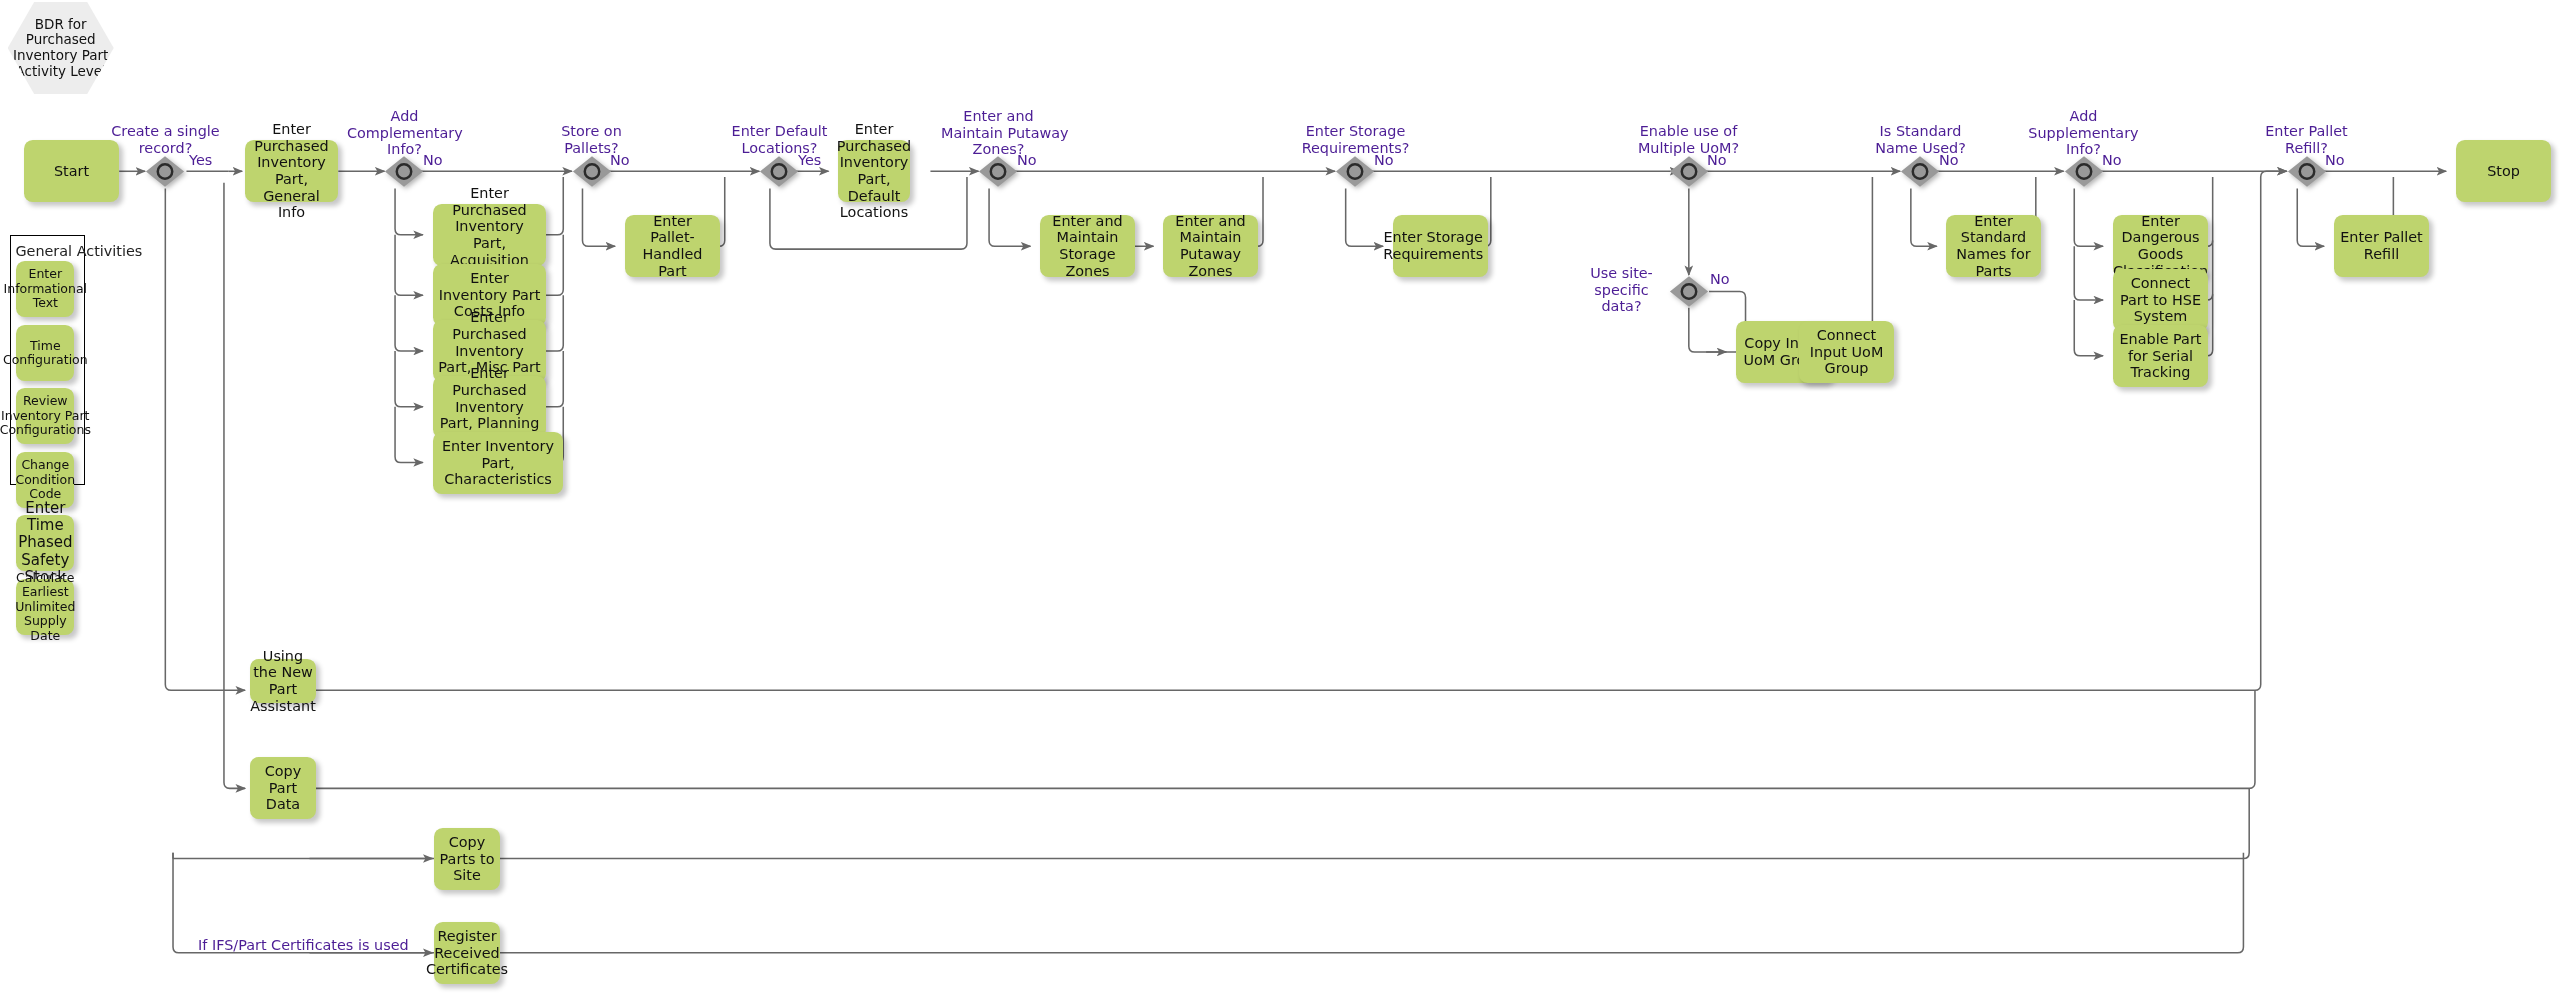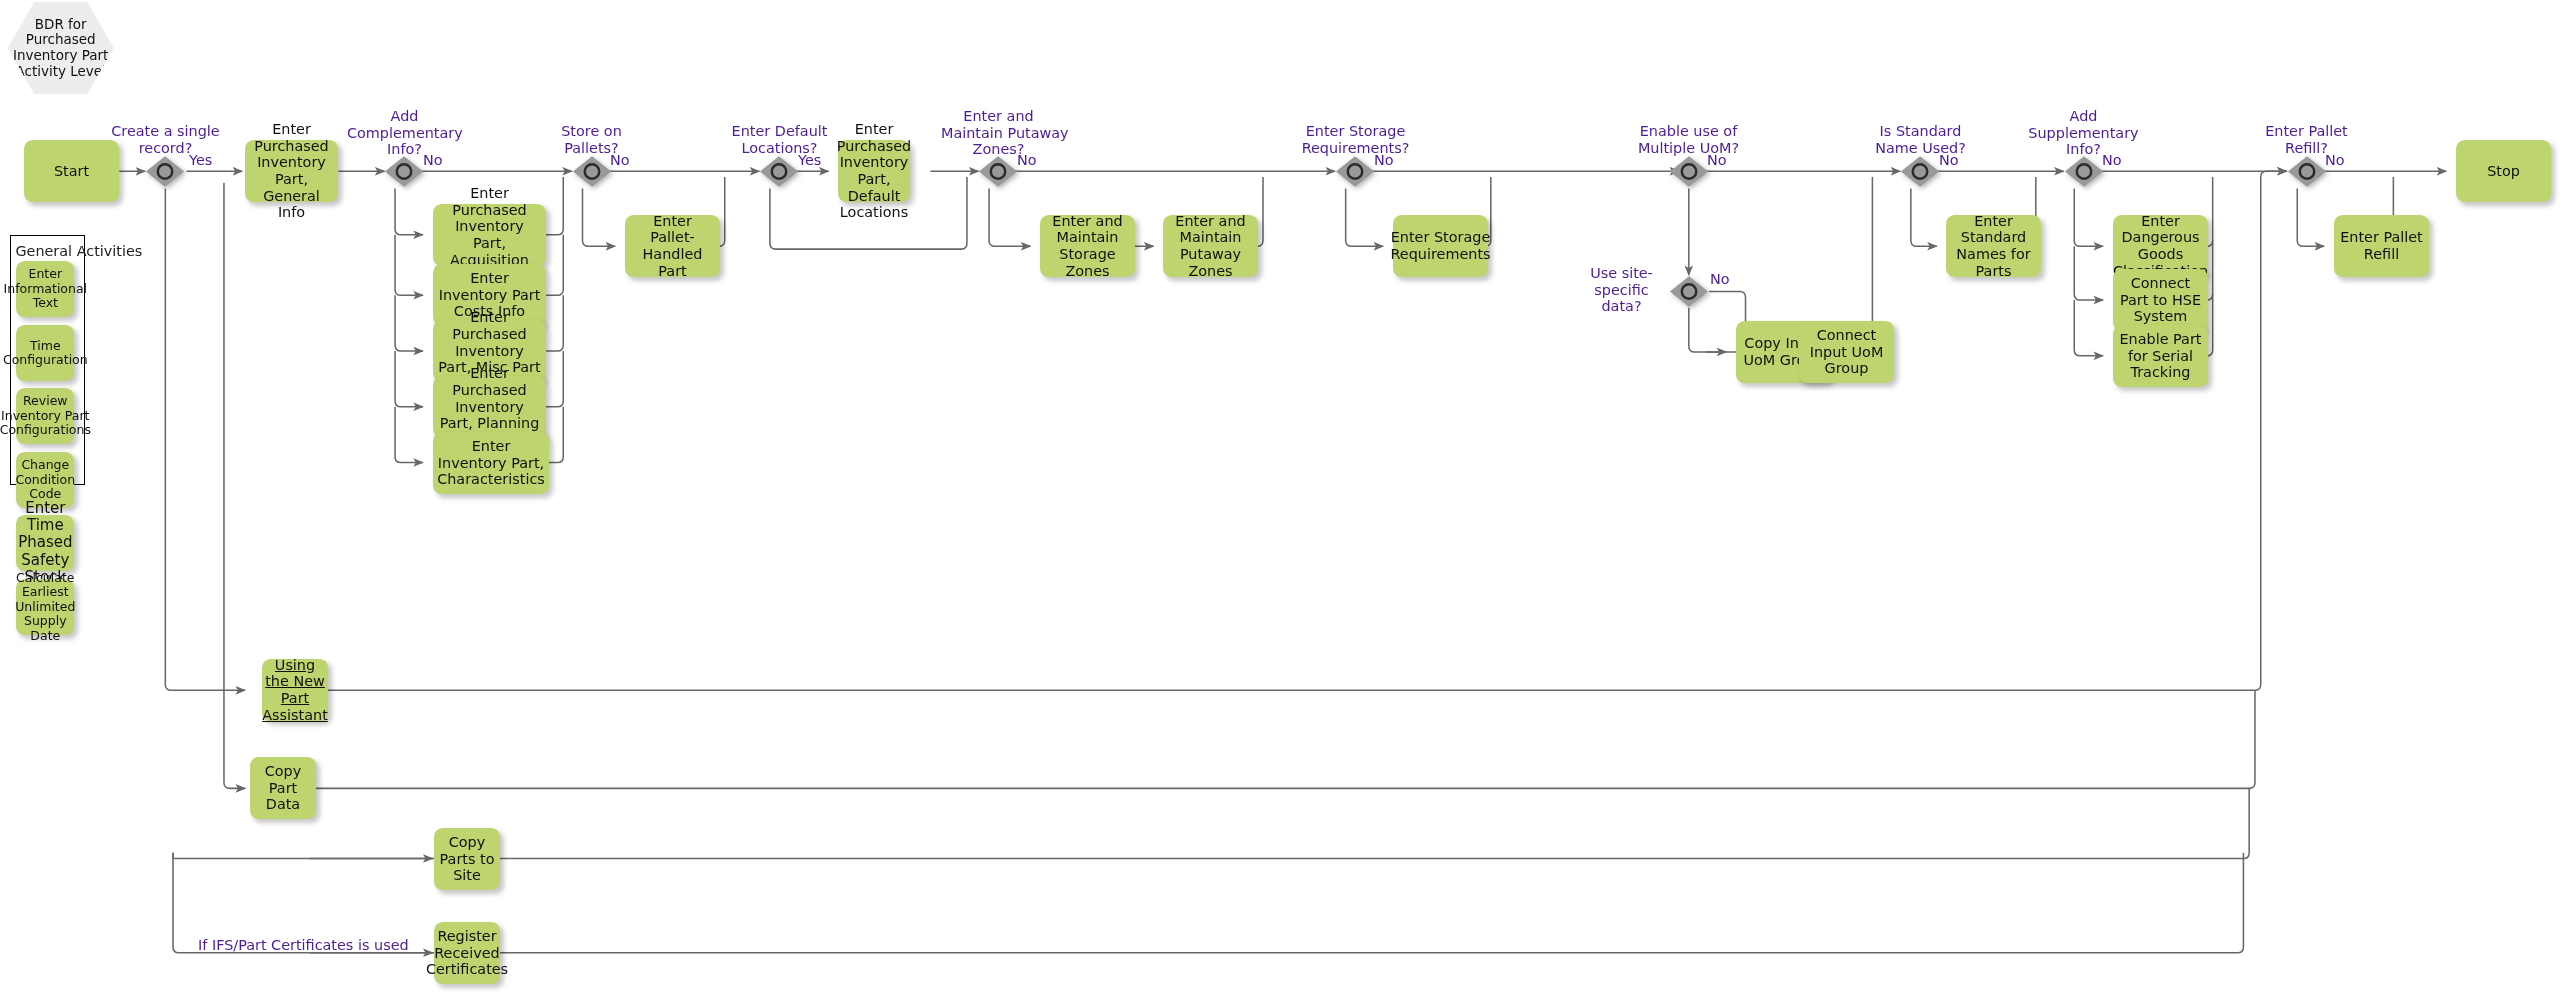--- a/index.html
+++ b/index.html
@@ -276,40 +276,40 @@
     </div>
   <div class="node" style="left:433px;top:264px;width:113px;height:62px;">
       <span>Enter Inventory Part Costs Info</span>
     </div>
   <div class="node" style="left:433px;top:320px;width:113px;height:62px;">
       <span>Enter Purchased Inventory Part, Misc Part Info</span>
     </div>
   <div class="node" style="left:433px;top:376px;width:113px;height:62px;">
       <span>Enter Purchased Inventory Part, Planning Data</span>
     </div>
-  <div class="node" style="left:433px;top:432px;width:116px;height:62px;">
+  <div class="node" style="left:433px;top:432px;width:130px;height:62px;">
       <span>Enter Inventory Part, Characteristics</span>
     </div>
 
   <div class="node" style="left:625px;top:215px;width:95px;height:62px;">
       <span>Enter Pallet-Handled Part</span>
     </div>
 
   <div class="node" style="left:838px;top:140px;width:72px;height:62px;">
       <span>Enter Purchased Inventory Part, Default Locations</span>
     </div>
 
   <div class="node" style="left:1040px;top:215px;width:95px;height:62px;">
       <span>Enter and Maintain Storage Zones</span>
     </div>
   <div class="node" style="left:1163px;top:215px;width:95px;height:62px;">
       <span>Enter and Maintain Putaway Zones</span>
     </div>
 
-  <div class="node" style="left:1393px;top:215px;width:95px;height:62px;">
+  <div class="node" style="left:1393px;top:215px;width:95px;height:62px;justify-content:flex-end;">
       <span>Enter Storage Requirements</span>
     </div>
 
   <div class="node" style="left:1736px;top:321px;width:95px;height:62px;">
       <span>Copy Input UoM Group</span>
     </div>
   <div class="node" style="left:1799px;top:321px;width:95px;height:62px;">
       <span>Connect Input UoM Group</span>
     </div>
 
@@ -324,21 +324,21 @@
       <span>Connect Part to HSE System</span>
     </div>
   <div class="node" style="left:2113px;top:325px;width:95px;height:62px;">
       <span>Enable Part for Serial Tracking</span>
     </div>
 
   <div class="node" style="left:2334px;top:215px;width:95px;height:62px;">
       <span>Enter Pallet Refill</span>
     </div>
 
-  <div class="node" style="left:262px;top:659px;width:66px;height:62px;text-decoration:underline;">
+  <div class="node" style="left:250px;top:659px;width:66px;height:44px;">
       <span>Using the New Part Assistant</span>
     </div>
   <div class="node" style="left:250px;top:757px;width:66px;height:62px;">
       <span>Copy Part Data</span>
     </div>
   <div class="node" style="left:434px;top:828px;width:66px;height:62px;">
       <span>Copy Parts to Site</span>
     </div>
   <div class="node" style="left:434px;top:922px;width:66px;height:62px;">
       <span>Register Received Certificates</span>

